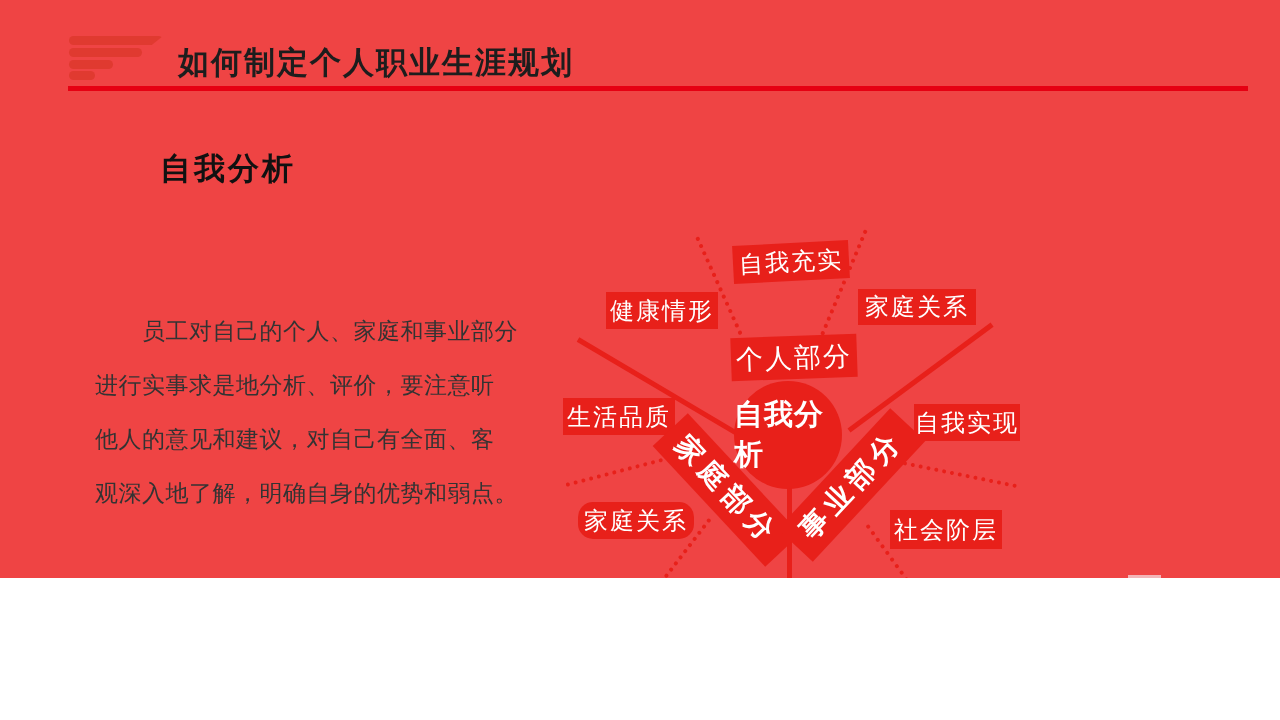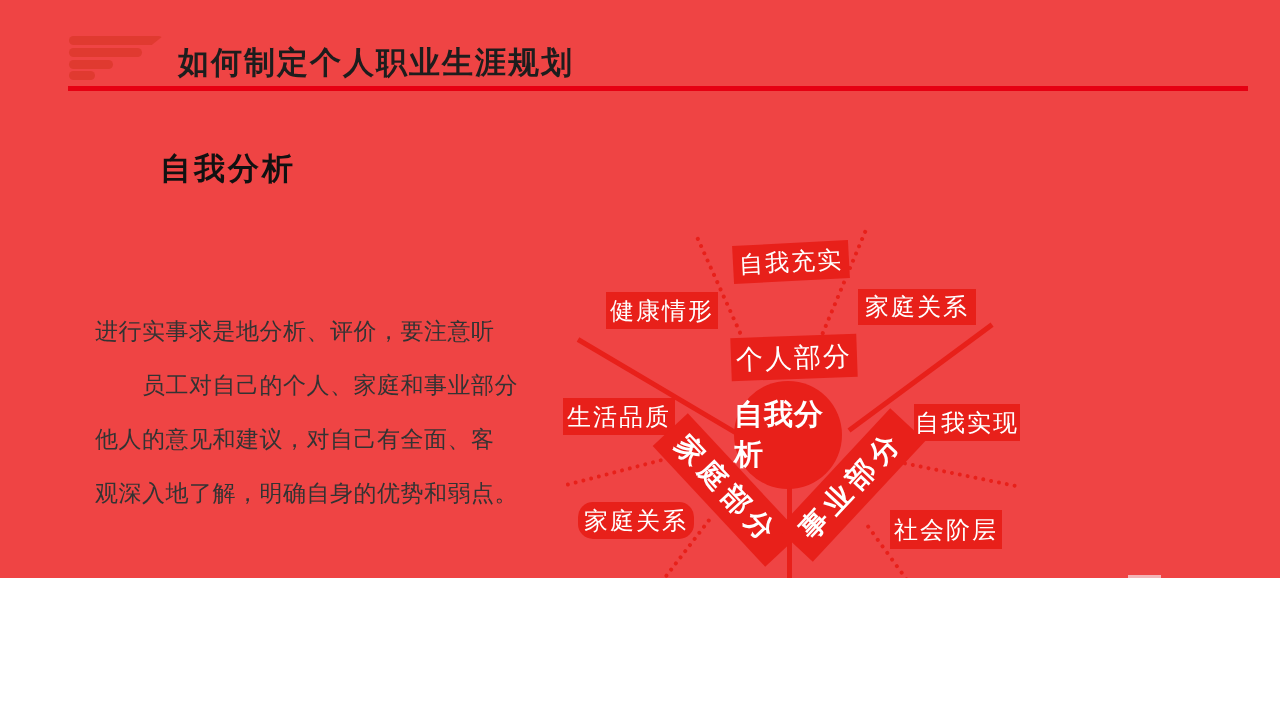--- a/index.html
+++ b/index.html
@@ -62,22 +62,22 @@
     <div class="deco-bar" style="left:69px; top:60px; width:44px;"></div>
     <div class="deco-bar" style="left:69px; top:71px; width:26px;"></div>
   </div>
 
   <div id="title">如何制定个人职业生涯规划</div>
   <div id="title-rule"></div>
 
   <div id="heading">自我分析</div>
 
   <div id="body-text">
+    <div class="bline">　　员工对自己的个人、家庭和事业部分</div>
     <div class="bline">进行实事求是地分析、评价，要注意听</div>
-    <div class="bline">　　员工对自己的个人、家庭和事业部分</div>
     <div class="bline">他人的意见和建议，对自己有全面、客</div>
     <div class="bline">观深入地了解，明确自身的优势和弱点。</div>
   </div>
 
   <div class="line dotted" style="left:697px; top:235px; width:107px; transform:rotate(65.8deg);"></div>
   <div class="line dotted" style="left:822px; top:333px; width:114px; transform:rotate(-67.3deg);"></div>
 
   <div class="line solid" style="left:578px; top:337px; width:185px; transform:rotate(30.6deg);"></div>
   <div class="line solid" style="left:849px; top:428px; width:178px; transform:rotate(-36.5deg);"></div>
 

